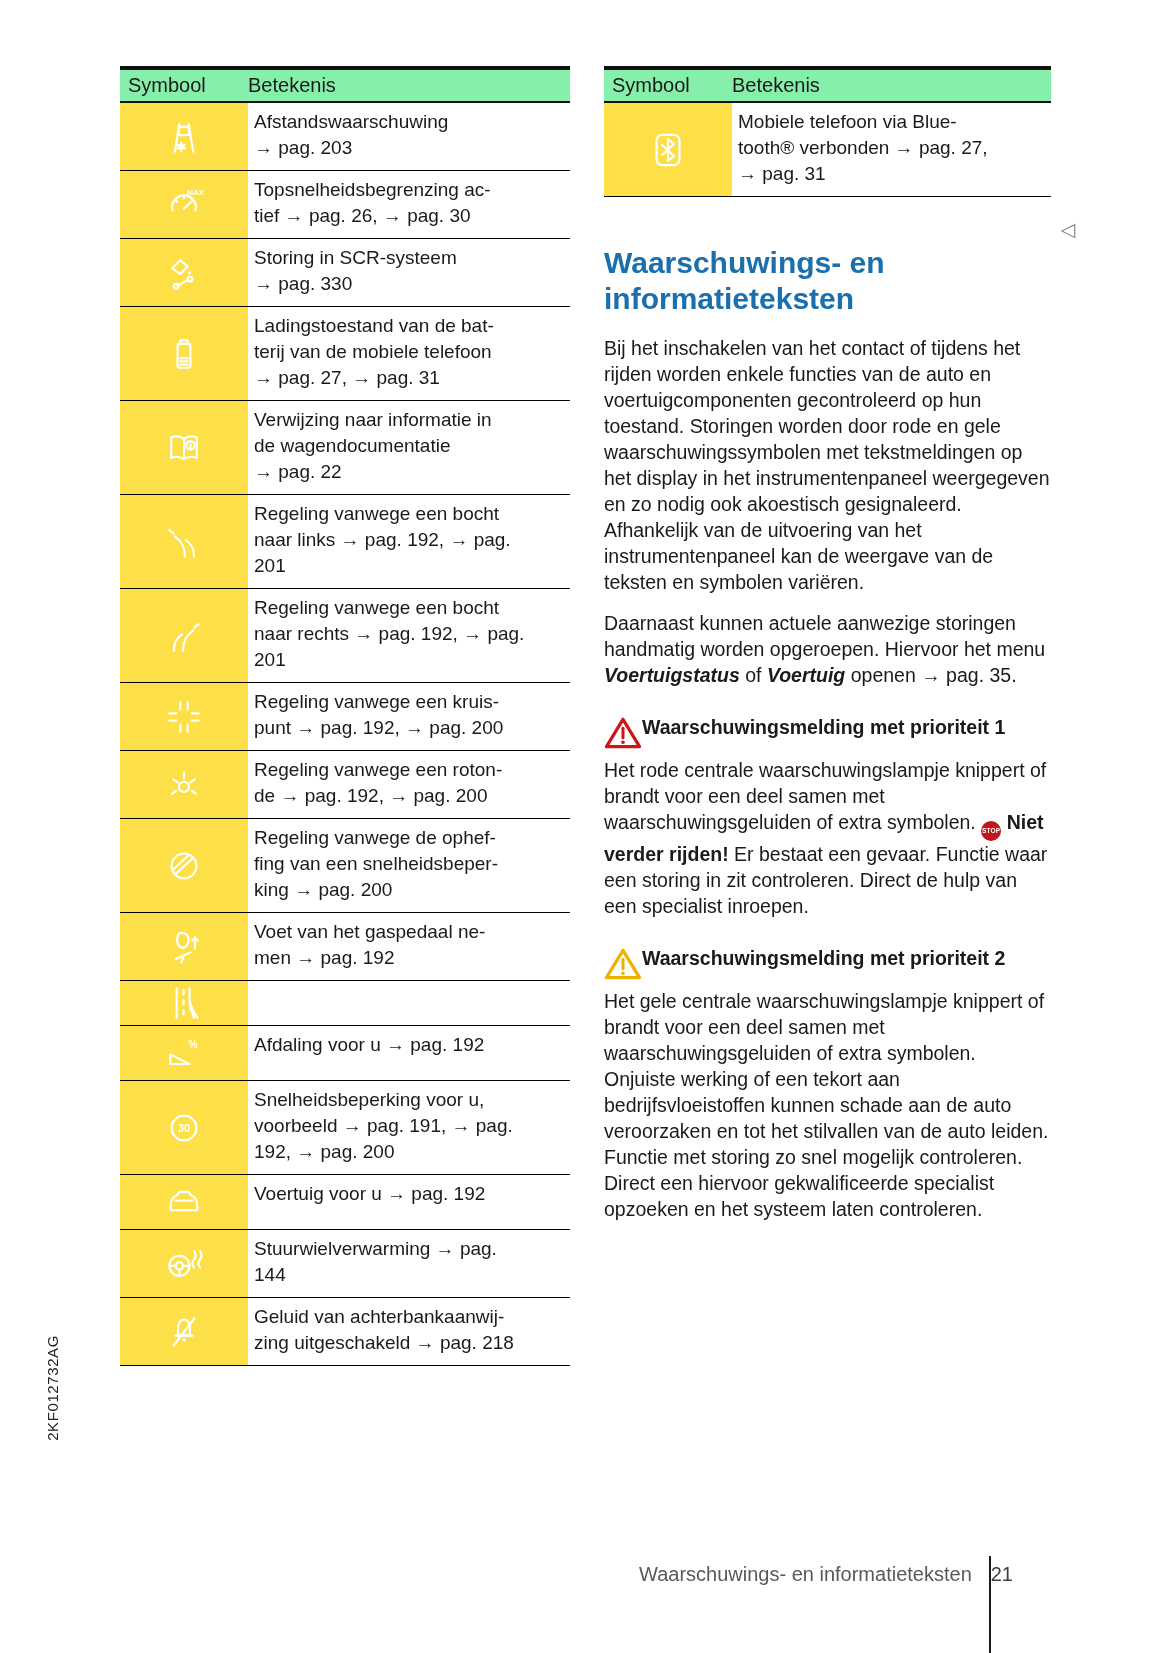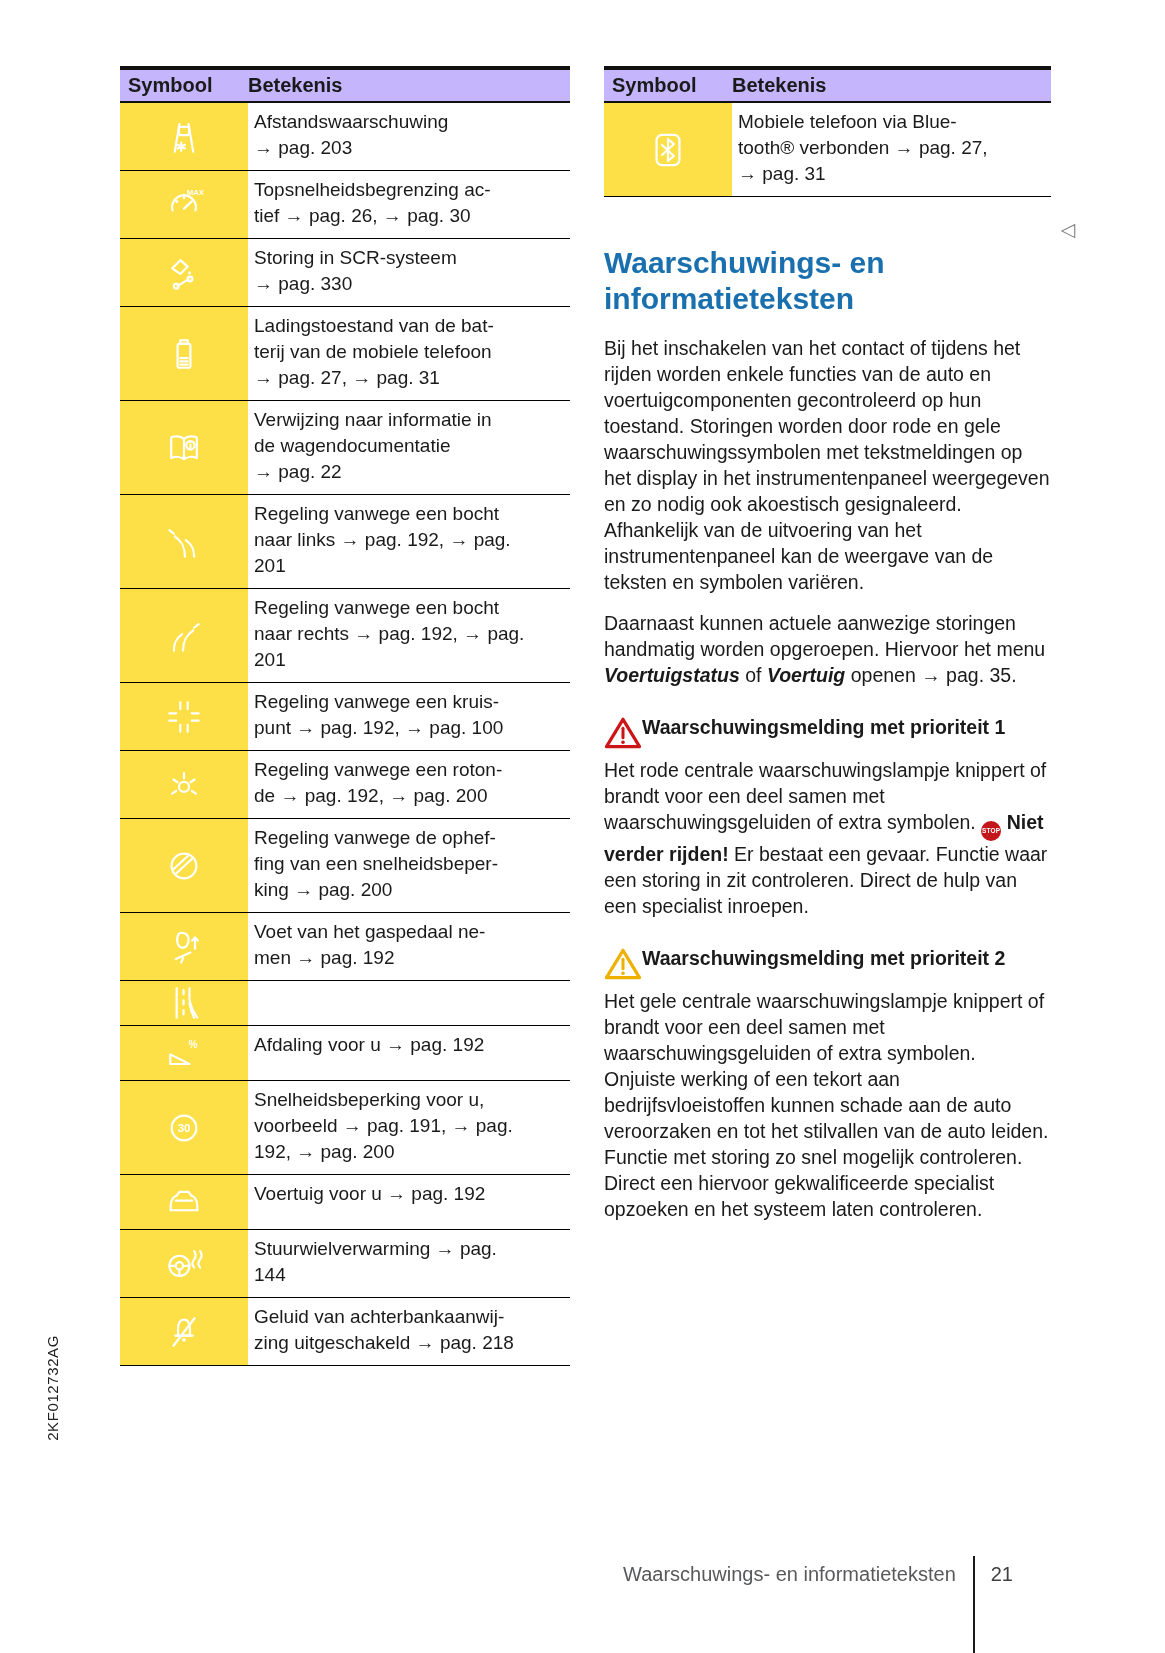--- a/index.html
+++ b/index.html
@@ -10,22 +10,22 @@
   }
   .col{position:absolute;top:66px;}
   .col-left{left:120px;width:450px;}
   .col-right{left:604px;width:447px;}
 
   
   .sym-table{width:100%;}
   .thead{
     display:flex;align-items:flex-end;
     border-top:4px solid #111;border-bottom:2px solid #111;
-    background:#c4b5fd;padding:4px 0 4px 8px;
-    font-weight:bold;font-size:20px;
+    background:#86efac;padding:4px 0 4px 8px;
+    font-weight:normal;font-size:20px;
   }
   .th-sym{width:120px;flex:0 0 120px;}
   .th-mean{flex:1;}
   .trow{display:flex;align-items:stretch;border-bottom:1px solid #000;}
   .sym-cell{
     flex:0 0 128px;width:128px;background:#fde047;
     display:flex;align-items:center;justify-content:center;
   }
   .sym-cell svg{stroke:#fff;fill:none;stroke-width:2.4;stroke-linecap:round;stroke-linejoin:round;}
   .svgtxt{fill:#fff;stroke:none;font-family:"Liberation Sans","DejaVu Sans",sans-serif;font-weight:bold;}
@@ -60,21 +60,21 @@
   }
 
   
   .footer{
     position:absolute;top:1556px;left:0;width:1165px;
     display:flex;justify-content:flex-end;align-items:flex-start;
     padding-right:152px;box-sizing:border-box;
   }
   .footer-title{color:#58595b;font-size:20px;margin-top:7px;margin-right:17px;}
   .footer-rule{width:2px;height:97px;background:#1a1a1a;}
-  .footer-page{font-size:20px;color:#404040;margin-top:7px;margin-left:16px;}
+  .footer-page{font-size:20px;color:#404040;margin-top:7px;}
   .spine{
     position:absolute;left:44px;top:1335px;
     writing-mode:vertical-rl;transform:rotate(180deg);
     font-size:15px;letter-spacing:.6px;color:#222;
   }
 </style>
 </head>
 <body>
 
 <div class="spine">2KF012732AG</div>
@@ -180,21 +180,21 @@
 201</div>
     </div>
 
     <div class="trow">
       <div class="sym-cell">
         <svg viewBox="0 0 48 48" width="44" height="44">
           <path d="M20 8 V15.5 M28 8 V15.5 M20 32.5 V40 M28 32.5 V40 M8 20 H15.5 M8 28 H15.5 M32.5 20 H40 M32.5 28 H40"></path>
         </svg>
       </div>
       <div class="txt-cell">Regeling vanwege een kruis-
-punt → pag. 192, → pag. 100</div>
+punt → pag. 192, → pag. 200</div>
     </div>
 
     <div class="trow">
       <div class="sym-cell">
         <svg viewBox="0 0 48 48" width="44" height="44">
           <circle cx="24" cy="26" r="5.5"></circle>
           <path d="M24 11 V17 M11 33.5 L15.5 30.5 M37 33.5 L32.5 30.5 M12.5 18 L17 21 M35.5 18 L31 21"></path>
         </svg>
       </div>
       <div class="txt-cell">Regeling vanwege een roton-

